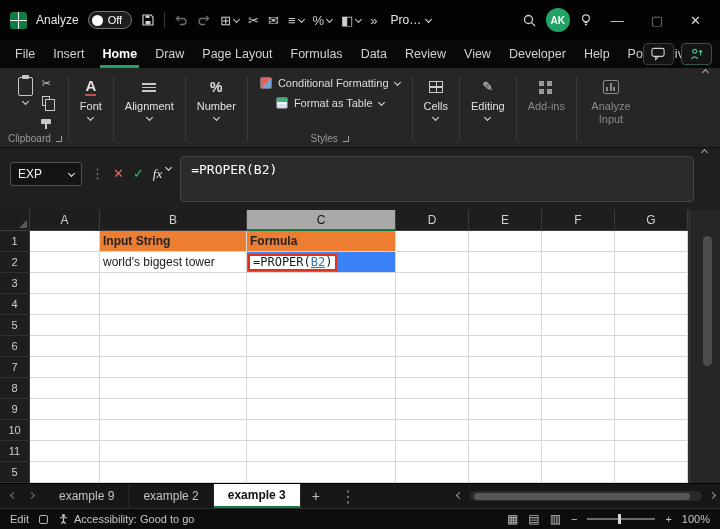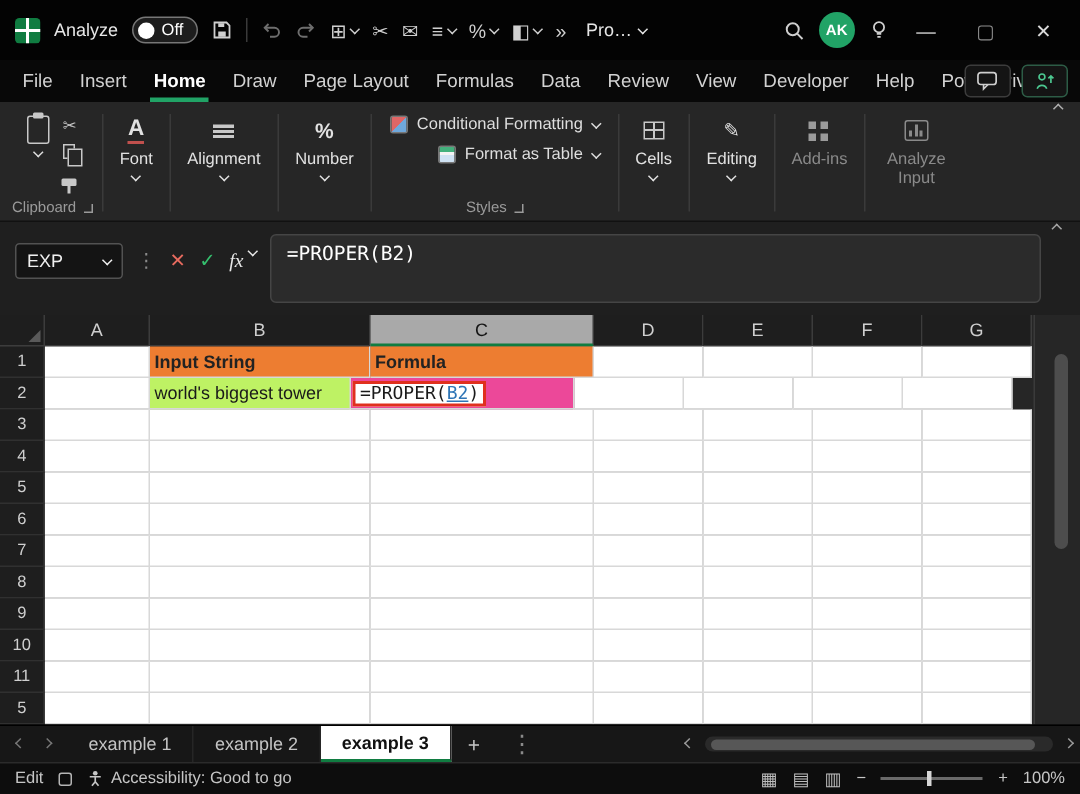--- a/index.html
+++ b/index.html
@@ -70,21 +70,21 @@
   .num-ic{font-size:14px;font-weight:bold}
   .cells-ic{width:14px;height:12px;border:1px solid #c8c8c8;
             background-image:linear-gradient(to right,transparent 46%,#c8c8c8 46% 56%,transparent 56%),
                              linear-gradient(to bottom,transparent 42%,#c8c8c8 42% 56%,transparent 56%)}
   .edit-ic{font-size:13px}
   .addins-ic{width:5px;height:5px;background:#9a9a9a;box-shadow:8px 0 #9a9a9a,0 8px #9a9a9a,8px 8px #9a9a9a;
              margin:1px 9px 9px 0}
   .analyze-ic{width:16px;height:14px;border:1.3px solid #8a8a8a;border-radius:2px;position:relative}
   .analyze-ic::before{content:"";position:absolute;left:2.5px;bottom:2px;width:2px;height:4px;background:#8a8a8a;box-shadow:7px 0 #8a8a8a}
   .analyze-ic::after{content:"";position:absolute;left:6px;bottom:2px;width:2px;height:8px;background:#8a8a8a}
-  .styles{align-items:flex-end;padding:3px 10px 0 10px}
+  .styles{align-items:center;padding:3px 10px 0 10px}
   .stylebtn{display:flex;align-items:center;gap:6px;font-size:11px;color:#dedede;height:20px}
   .sic{width:12px;height:12px;border-radius:2px;border:1px solid #777;flex:none}
   .sic.cf{background:linear-gradient(135deg,#e06666 50%,#6fa8dc 50%)}
   .sic.ft{background:linear-gradient(to bottom,#43b07c 35%,#f3f3f3 35% 55%,#cfe2f3 55%)}
   .sic.cs{background:linear-gradient(#ffd966 50%,#f3f3f3 50%)}
   .styles .gcaption{align-self:center}
   .ribbon-collapse{position:absolute;right:12px;bottom:10px;color:#b0b0b0}
 
   
   .fbar{height:62px;background:#1f1f1f;display:flex;align-items:flex-start;gap:9px;
@@ -389,22 +389,22 @@
           <div class="cell bold" style="width: 147px; background: rgb(237, 125, 49);">Input String</div>
           <div class="cell bold" style="width: 149px; background: rgb(237, 125, 49);">Formula</div>
           <div class="cell" style="width: 73px;"></div>
           <div class="cell" style="width: 73px;"></div>
           <div class="cell" style="width: 73px;"></div>
           <div class="cell" style="width: 73px;"></div>
         </div>
         <div class="grow">
           <div class="rowhdr">2</div>
           <div class="cell" style="width: 70px;"></div>
-          <div class="cell" style="width: 134px; background: #bef264;">world's biggest tower</div>
-          <div class="cell" style="width: 149px; background: #ec4899;">
+          <div class="cell" style="width: 147px; background: #ffffff;">world's biggest tower</div>
+          <div class="cell" style="width: 149px; background: #3b82f6;">
             <span class="editbox" style="border: 2px solid rgb(224, 48, 30);">
               <span>=PROPER(</span>
               <span style="color: rgb(46, 117, 182); text-decoration: underline;">B2</span>
               <span>)</span>
             </span>
           </div>
           <div class="cell" style="width: 73px;"></div>
           <div class="cell" style="width: 73px;"></div>
           <div class="cell" style="width: 73px;"></div>
           <div class="cell" style="width: 73px;"></div>
@@ -514,21 +514,21 @@
       <div class="vthumb"></div>
     </div>
   </div>
 
   <div class="sheettabs">
     <div class="navs">
       <i class="chev left"></i>
       <i class="chev right"></i>
     </div>
     <div style="display:flex">
-        <div class="stab">example 1</div>
+        <div class="stab">example 9</div>
         <div class="stab">example 2</div>
         <div class="stab active">example 3</div>
       </div>
     <button class="addsheet">+</button>
     <span class="stdots">⋮</span>
     <div class="hscroll">
       <i class="chev left"></i>
       <div class="htrack">
         <div class="hthumb"></div>
       </div>

